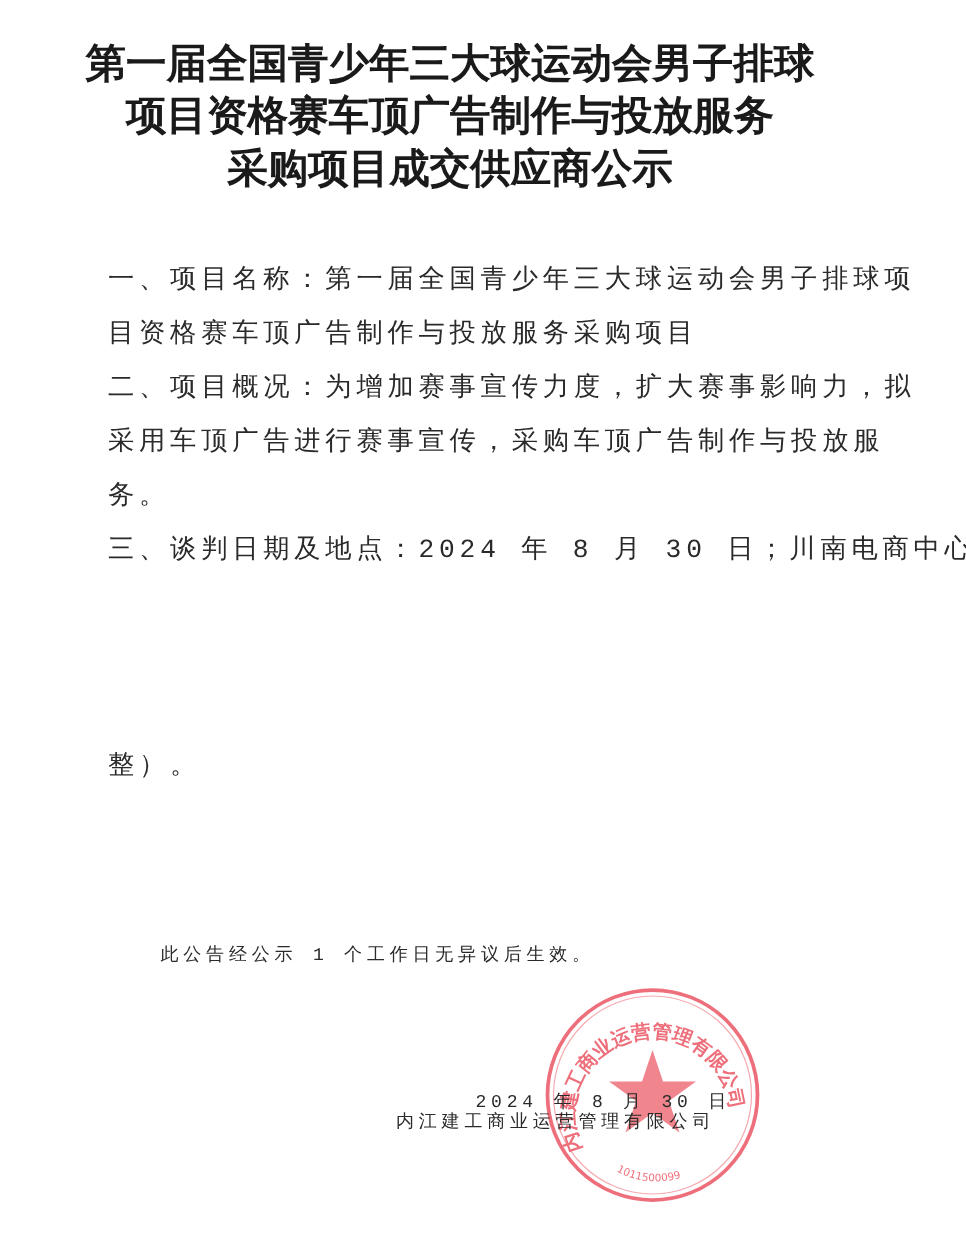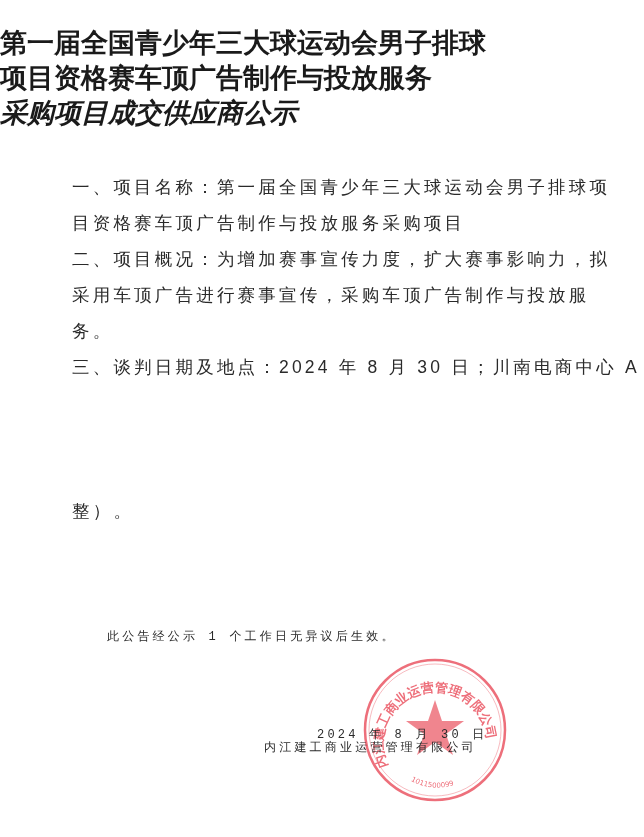--- a/index.html
+++ b/index.html
@@ -1,29 +1,30 @@
 <!DOCTYPE html>
 <html><head>
 <meta charset="utf-8">
 <style>
   html, body { margin: 0; padding: 0; background: #ffffff; }
   body { width: 644px; height: 837px; position: relative; overflow: hidden; }
   .page { position: absolute; left: 0; top: 0; width: 644px; height: 837px; background: #fff; }
   .title {
-    position: absolute; left: 0; width: 560px; 
+    position: absolute; left: 0; width: 560px; text-align: center;
     font-family: "DejaVu Serif", "Liberation Serif", serif;
     font-weight: bold; font-size: 27px; color: #1a1a1a; letter-spacing: 0px;
     line-height: 34px;
+    padding-left: 20px;
   }
   .t1 { top: 26px; }
   .t2 { top: 61px; }
-  .t3 { top: 96px; font-style: italic; }
+  .t3 { top: 96px; }
   .line {
     position: absolute; left: 72px; white-space: nowrap;
-    font-family: Liberation Sans, sans-serif;
+    font-family: Liberation Mono, monospace;
     font-size: 17.5px; color: #2a2a2a; letter-spacing: 3.2px; line-height: 22px;
   }
   .sign {
     position: absolute; white-space: nowrap;
     font-family: Liberation Mono, monospace;
     font-size: 12px; color: #2a2a2a; letter-spacing: 3.2px; line-height: 22px;
   }
   .stamp { position: absolute; left: 360px; top: 655px; width: 150px; height: 150px; opacity: 0.75; }
 </style>
 </head>

